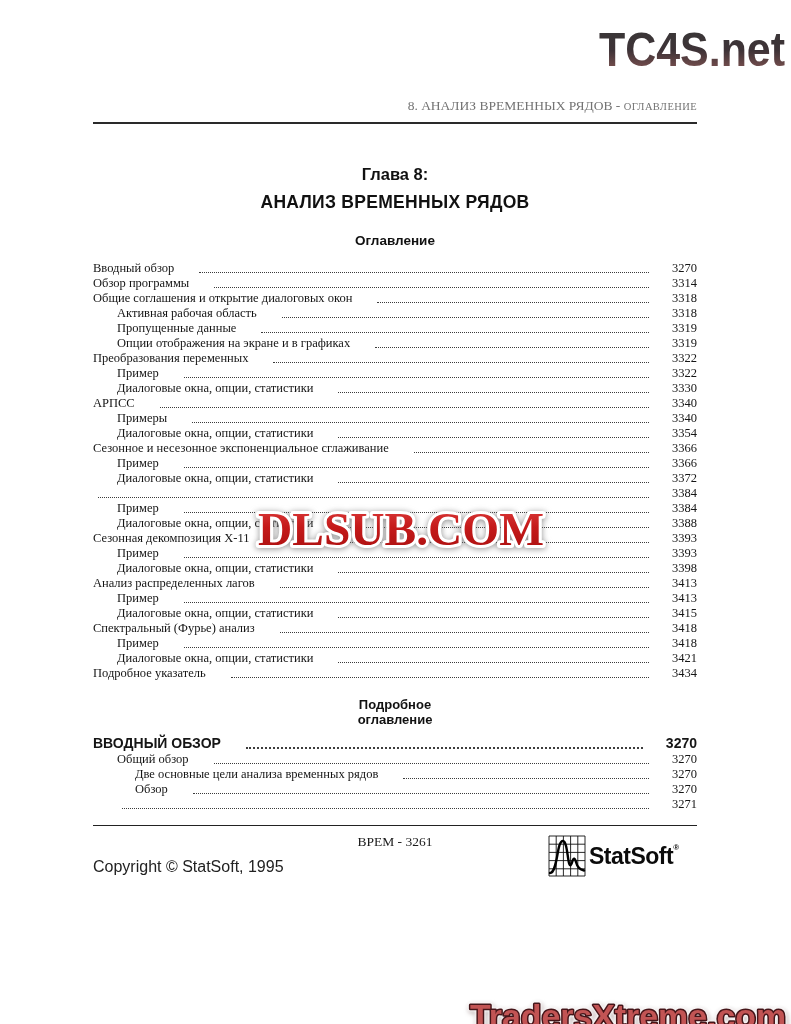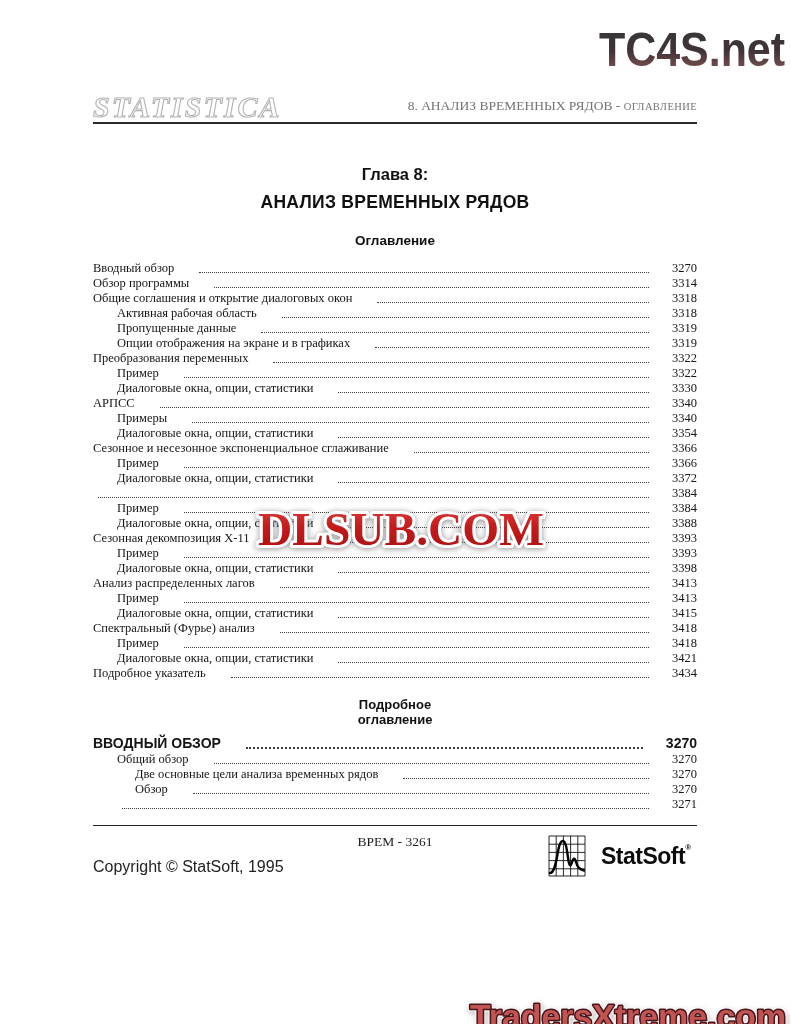--- a/index.html
+++ b/index.html
@@ -41,21 +41,21 @@
   .toc-bold{font-family:"Liberation Sans",sans-serif;font-weight:bold;font-size:14px;
     height:18px;line-height:18px;}
   .toc-bold .toc-leader{border-bottom-width:2.2px;margin-bottom:3px;}
 
   
   .foot-rule{position:absolute;left:93px;top:807px;width:604px;height:1.4px;background:#222;}
   .foot-page{position:absolute;left:93px;top:816px;width:604px;text-align:center;
     font-family:"Liberation Serif",serif;font-size:13.5px;color:#1a1a1a;}
   .copyright{position:absolute;left:93px;top:840px;
     font-family:"Liberation Sans",sans-serif;font-size:16px;color:#222;}
-  .statsoft{position:absolute;left:548px;top:817px;display:flex;align-items:center;gap:12px;}
+  .statsoft{position:absolute;left:548px;top:817px;display:flex;align-items:center;}
   .statsoft-name{font-family:"Liberation Sans",sans-serif;font-weight:bold;font-size:23px;
     color:#0b0b0b;margin-left:3px;letter-spacing:-.5px;}
   .statsoft-reg{font-size:8px;vertical-align:14px;color:#0b0b0b;}
 
   
   .wm-top{position:absolute;top:3px;right:2px;}
   .wm-mid{position:absolute;left:252px;top:485px;filter:drop-shadow(0 1px 3px rgba(110,110,110,.75));}
   .wm-bottom{position:absolute;left:466px;top:977px;
     filter:drop-shadow(0 0 1.5px #fff) drop-shadow(0 0 1.5px #fff) drop-shadow(1px 2px 2px rgba(60,20,20,.35));}
 </style>
@@ -71,21 +71,20 @@
           <stop offset="0%" stop-color="#383838"></stop>
           <stop offset="52%" stop-color="#3e3337"></stop>
           <stop offset="80%" stop-color="#6d4a4a"></stop>
           <stop offset="100%" stop-color="#9b7a78"></stop>
         </linearGradient>
       </defs>
       <text x="2" y="45" font-family="Liberation Sans, sans-serif" font-weight="bold" font-size="48" textLength="186" lengthAdjust="spacingAndGlyphs" fill="url(#g-tc4s)">TC4S.net</text>
     </svg>
   </div>
 
-  <div class="statistica">STATISTICA</div>
   <div class="chapter-head"><span>8.  АНАЛИЗ ВРЕМЕННЫХ РЯДОВ - </span><span class="small">ОГЛАВЛЕНИЕ</span></div>
   <div class="head-rule"></div>
 
   <div class="title1">Глава 8:</div>
   <div class="title2">АНАЛИЗ ВРЕМЕННЫХ РЯДОВ</div>
   <div class="toc-heading">Оглавление</div>
 
   <div class="toc-list" id="toc-main">
       <div class="toc-row lvl0">
     <span class="toc-label">Вводный обзор</span>

